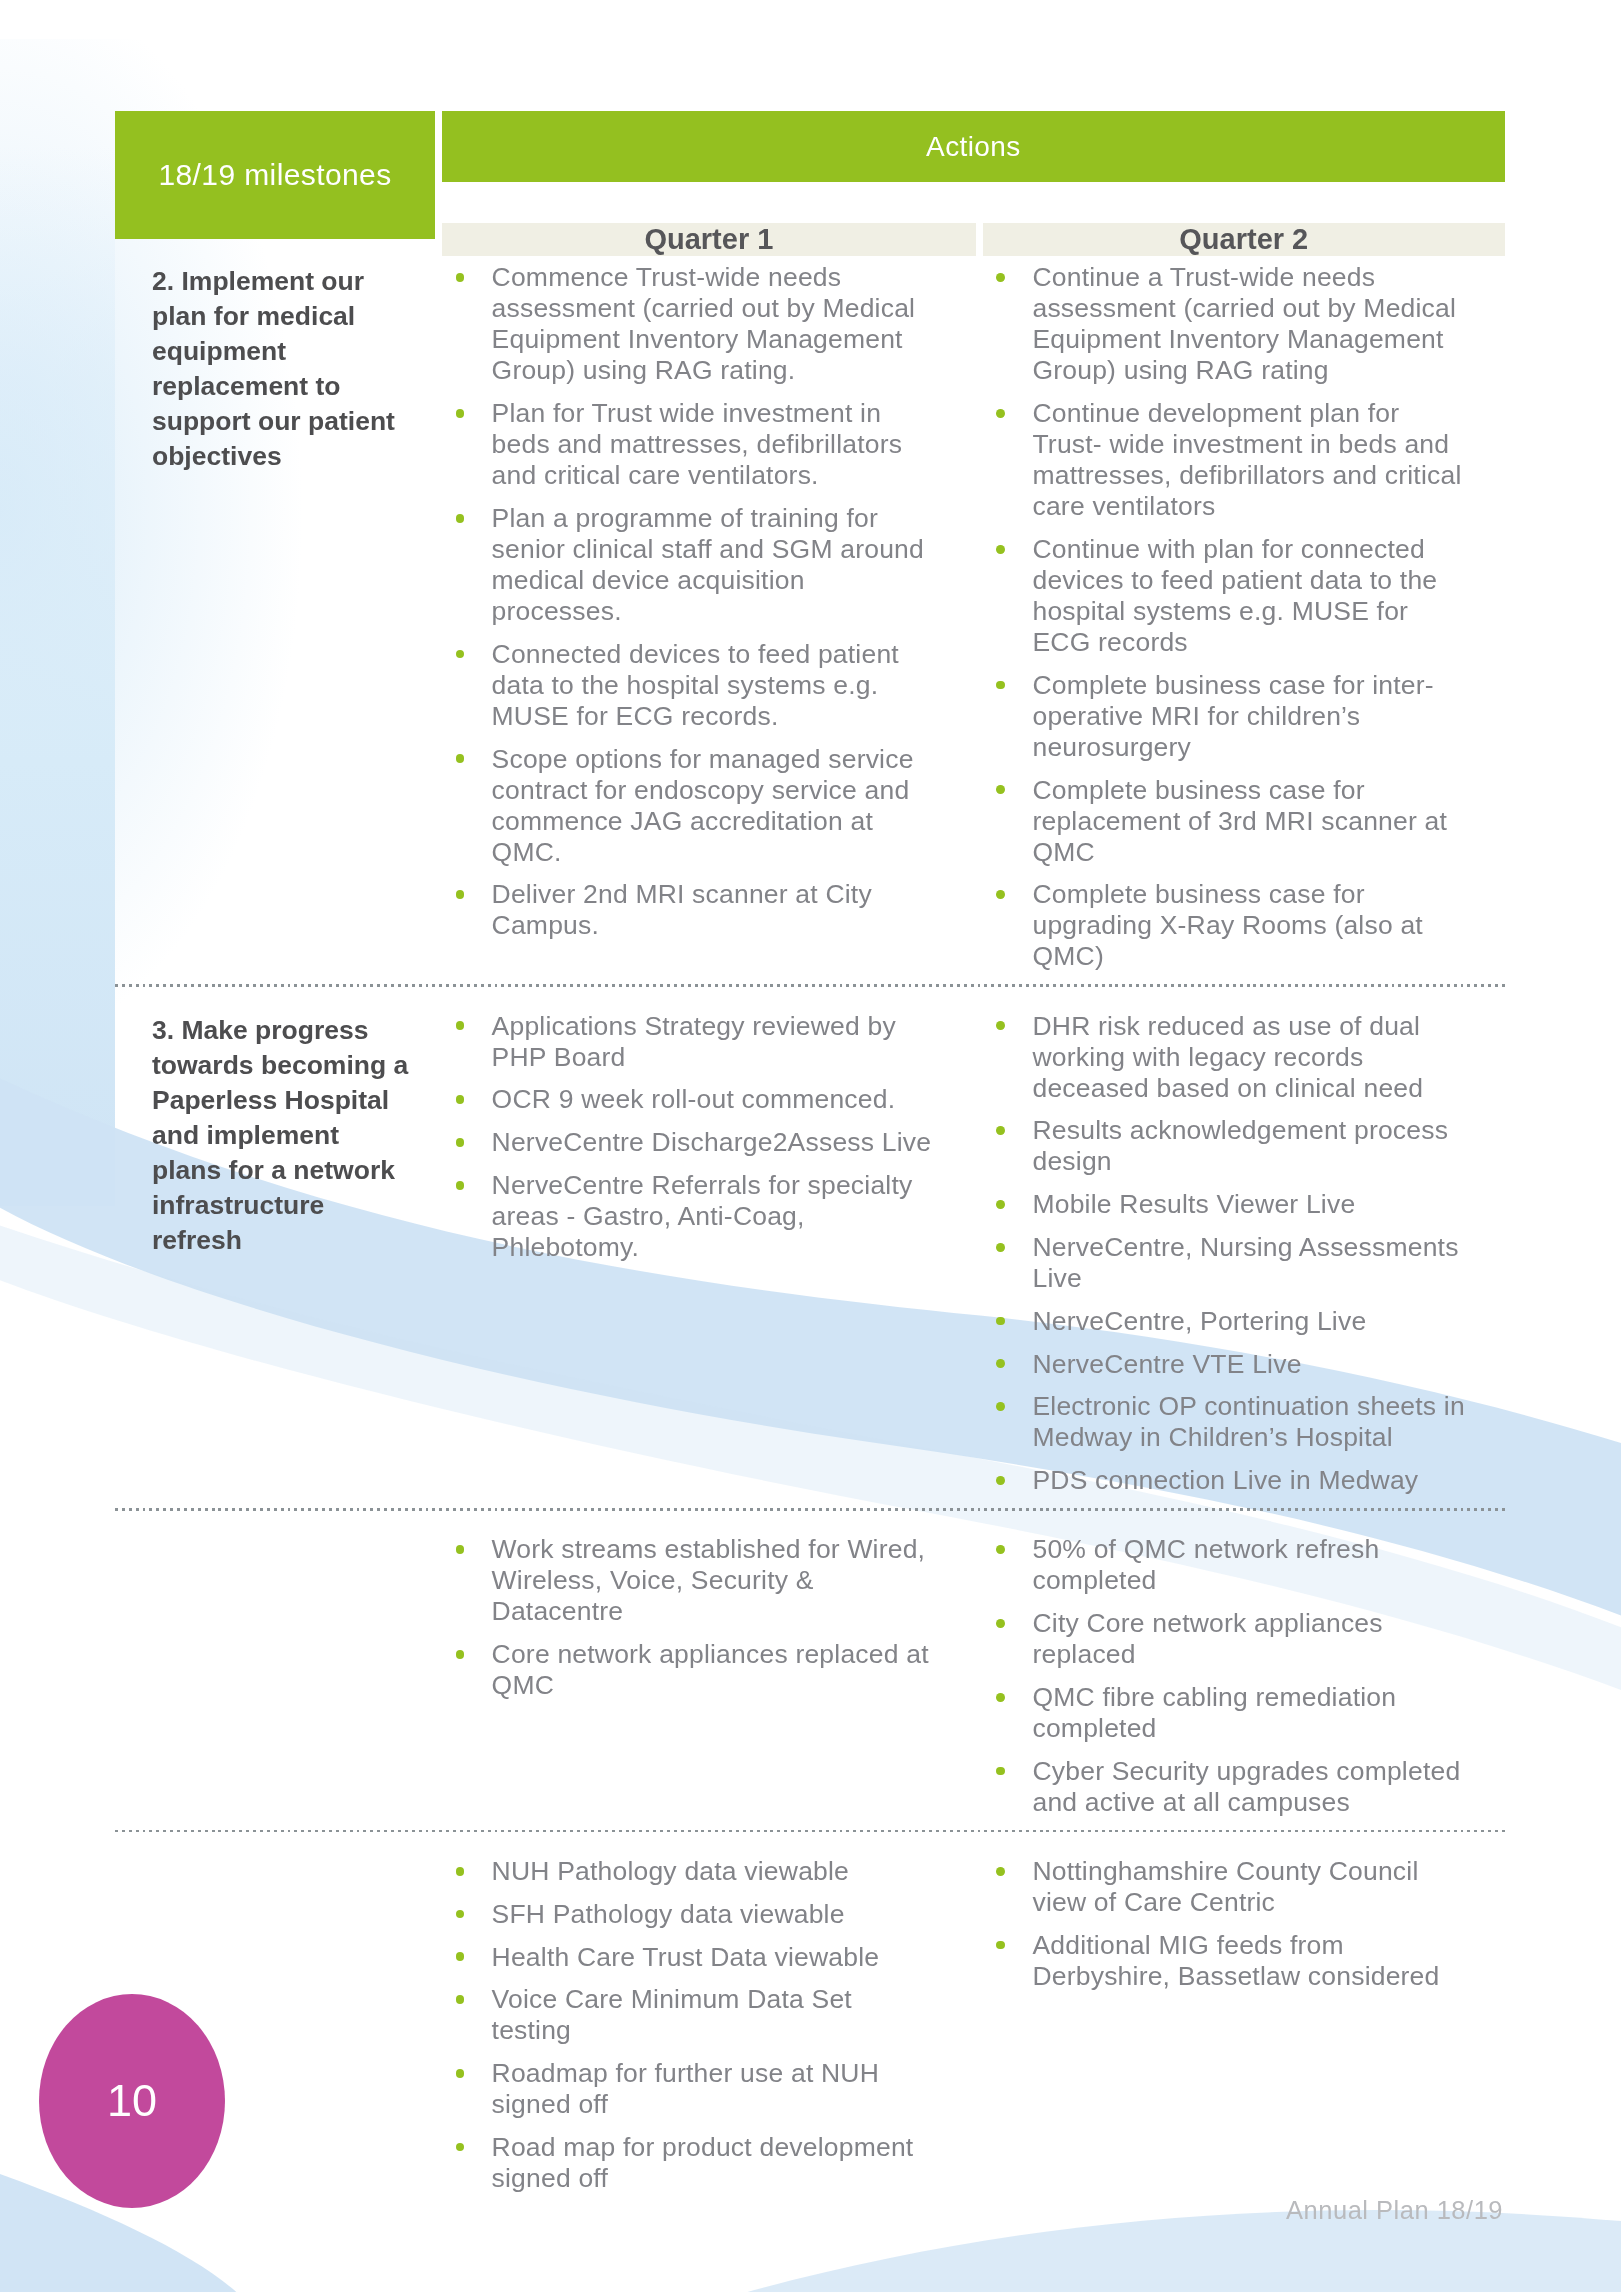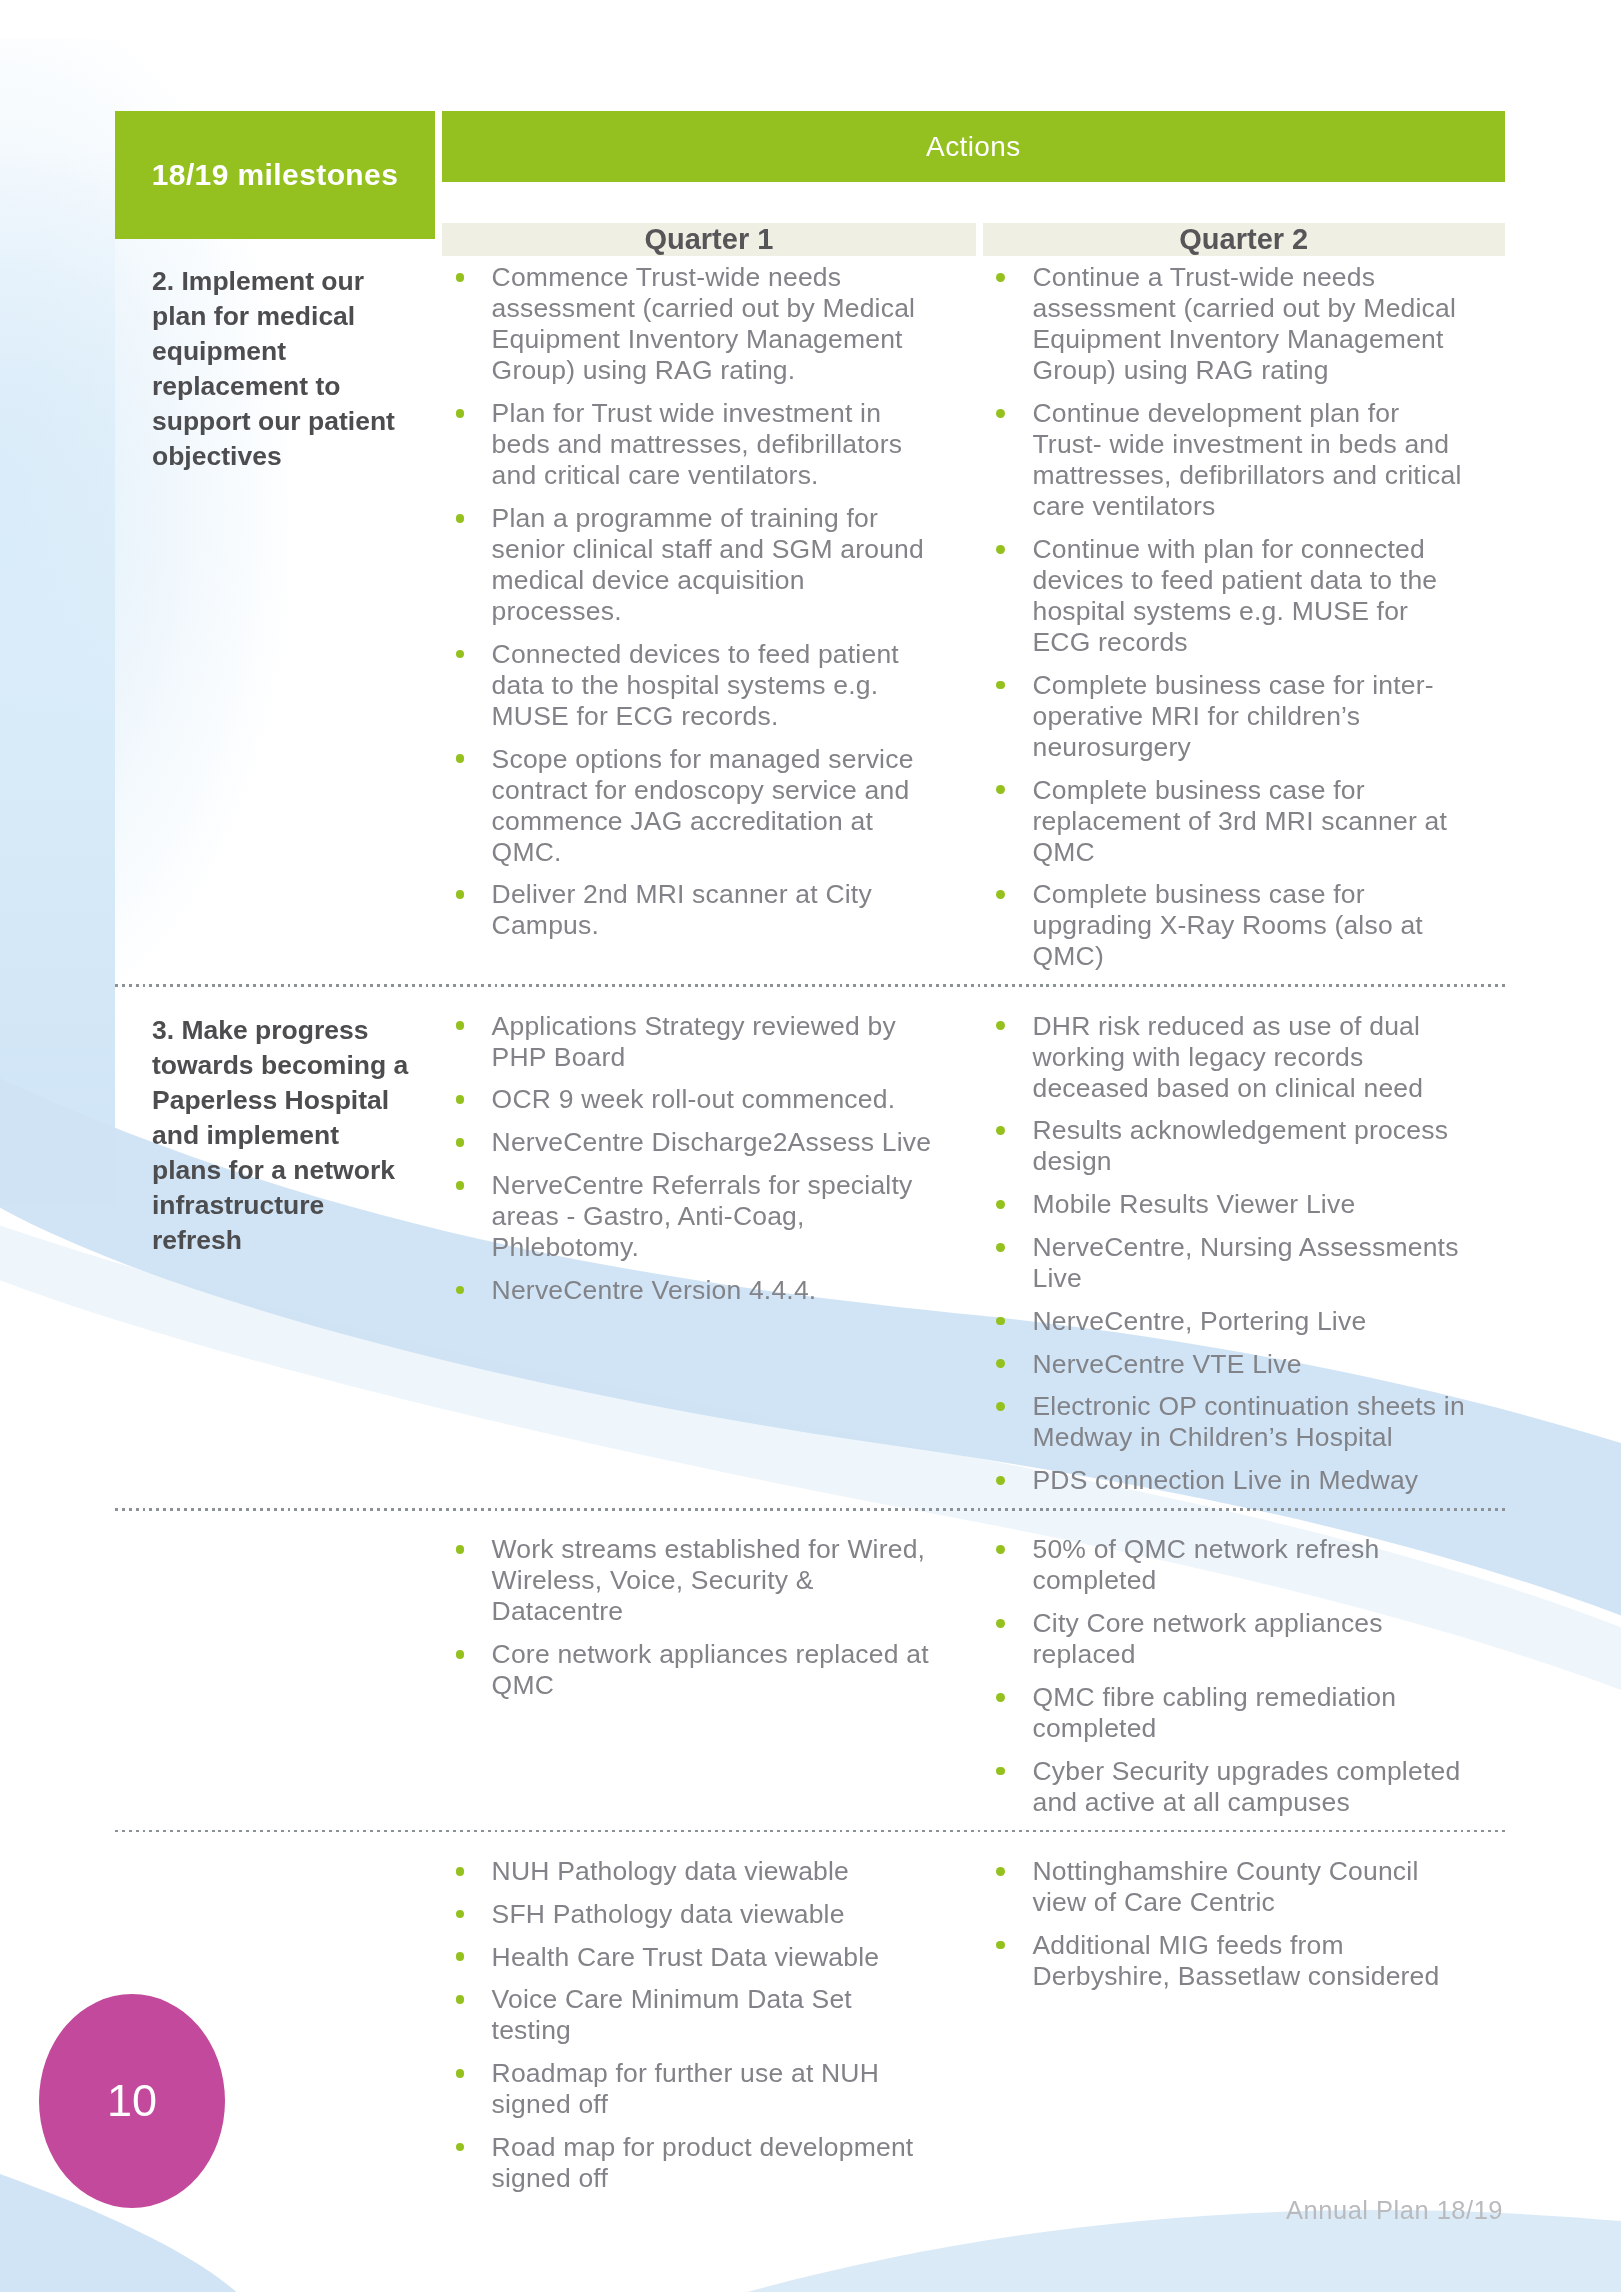--- a/index.html
+++ b/index.html
@@ -20,21 +20,21 @@
   .swoosh-main{fill:var(--swoosh-blue);opacity:.95;}
   .swoosh-soft{fill:var(--swoosh-blue);opacity:.35;}
   .swoosh-bottom-right{fill:var(--swoosh-blue);opacity:.75;}
   .swoosh-bottom-left{fill:var(--swoosh-blue);opacity:.95;}
 
   .doc-table{position:absolute;left:115px;top:111px;width:1390px;}
   .thead{display:grid;grid-template-columns:320px 6.9px 1063px;grid-template-rows:71px 4.9px 52px;}
   .hdr-milestones{
     grid-column:1;grid-row:1/4;background:var(--header-green);
     display:flex;align-items:center;justify-content:center;
-    color:#fff;font-weight:bold;font-size:30px;letter-spacing:0.4px;
+    color:#fff;font-weight:normal;font-size:30px;letter-spacing:0.4px;
   }
   .hdr-actions{
     grid-column:3;grid-row:1;background:var(--header-green);
     display:flex;align-items:center;justify-content:center;
     color:#fff;font-weight:normal;font-size:28px;letter-spacing:0.4px;
   }
   .hdr-quarters{grid-column:3;grid-row:3;display:grid;grid-template-columns:534px 6.9px 522px;}
   .hdr-q{
     background:var(--header-beige);display:flex;align-items:center;justify-content:center;
     color:var(--quarter-text);font-weight:bold;font-size:29px;margin-top:36px;
@@ -130,21 +130,20 @@
           </ul>
         </div>
         <div class="dotted-sep"></div>
         <div class="trow row-1">
           <div class="cell-m">3. Make progress towards becoming a Paperless Hospital and implement plans for a network infrastructure refresh</div>
           <ul class="cell-list cell-q1">
             <li>Applications Strategy reviewed by PHP Board</li>
             <li>OCR 9 week roll-out commenced.</li>
             <li>NerveCentre Discharge2Assess Live</li>
             <li>NerveCentre Referrals for specialty areas - Gastro, Anti-Coag, Phlebotomy.</li>
-            <li>NerveCentre Version 4.4.4.</li>
           </ul>
           <ul class="cell-list cell-q2">
             <li>DHR risk reduced as use of dual working with legacy records deceased based on clinical need</li>
             <li>Results acknowledgement process design</li>
             <li>Mobile Results Viewer Live</li>
             <li>NerveCentre, Nursing Assessments Live</li>
             <li>NerveCentre, Portering Live</li>
             <li>NerveCentre VTE Live</li>
             <li>Electronic OP continuation sheets in Medway in Children’s Hospital</li>
             <li>PDS connection Live in Medway</li>

